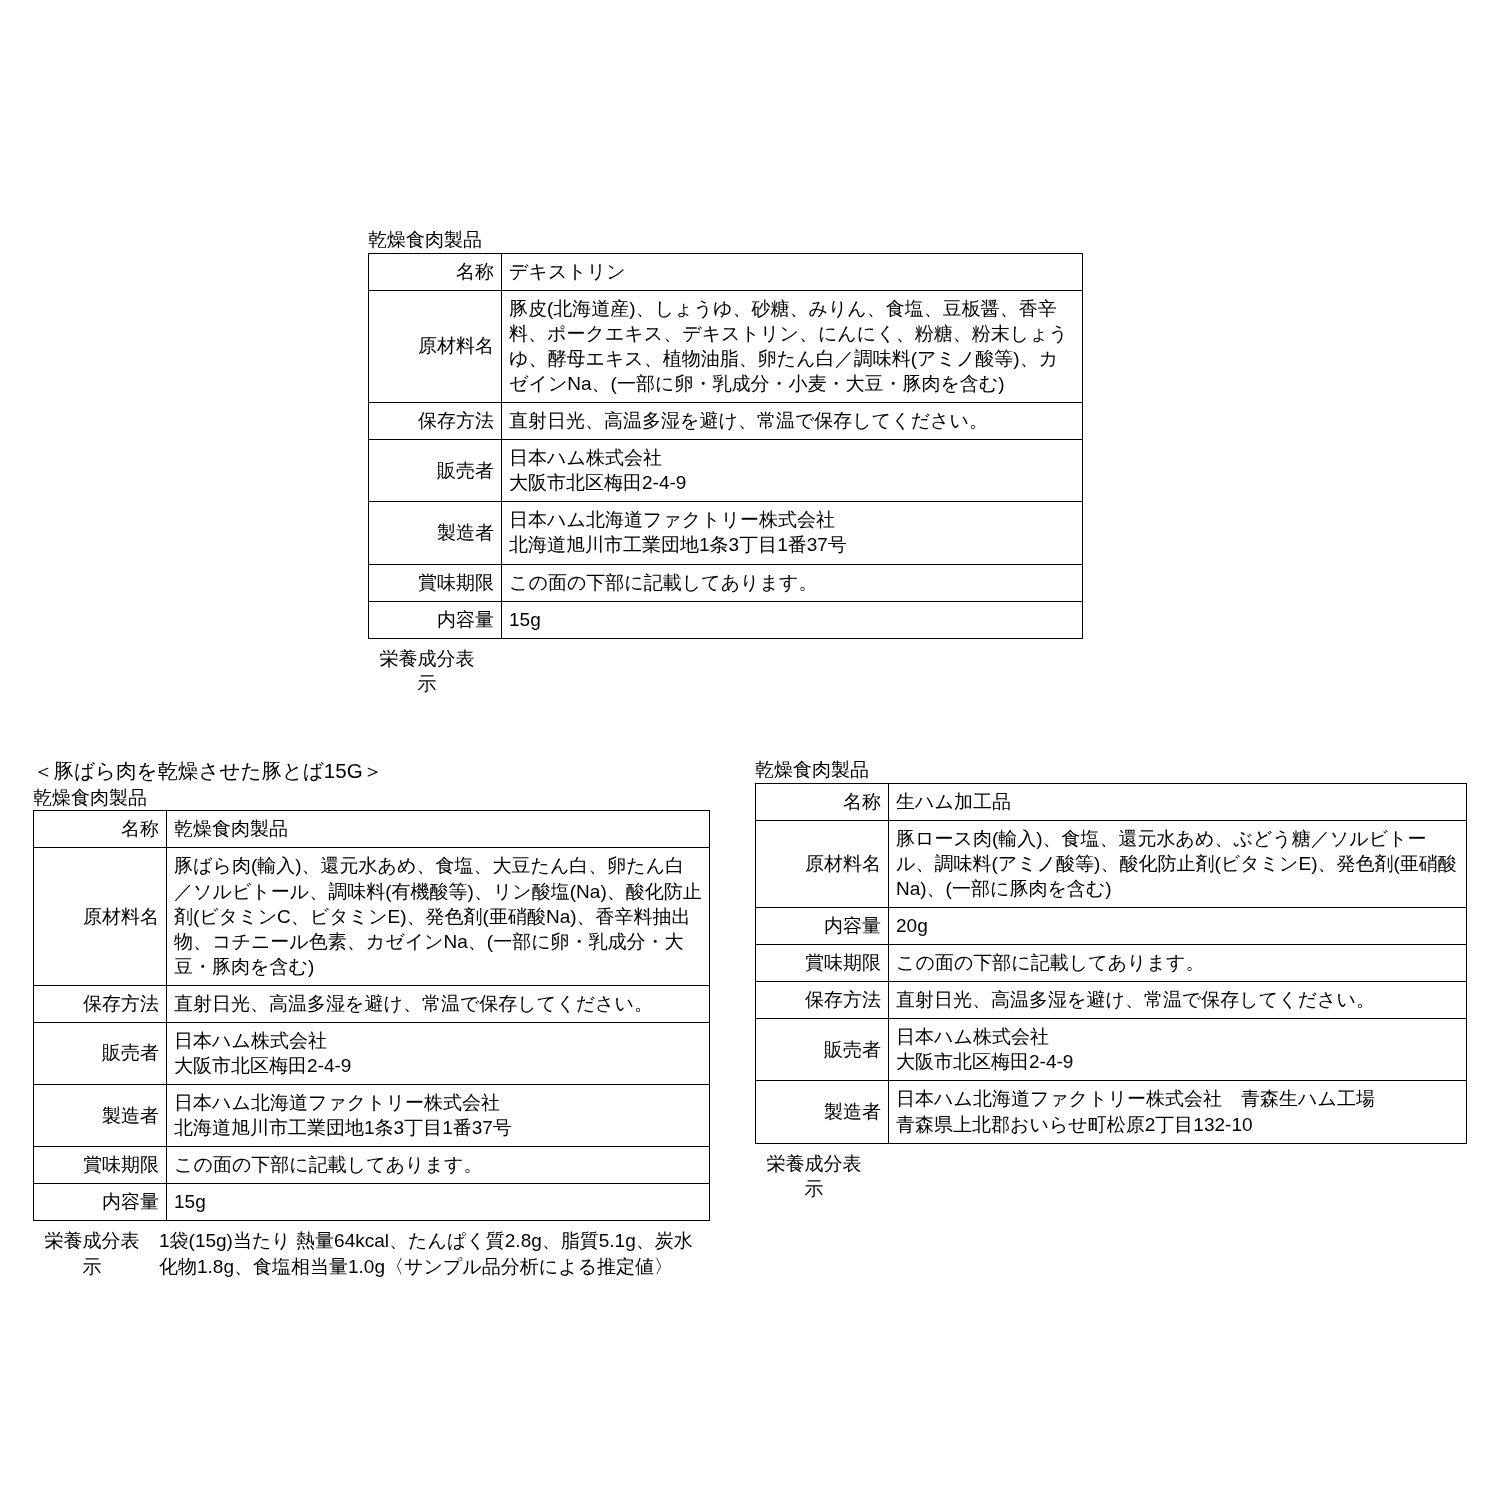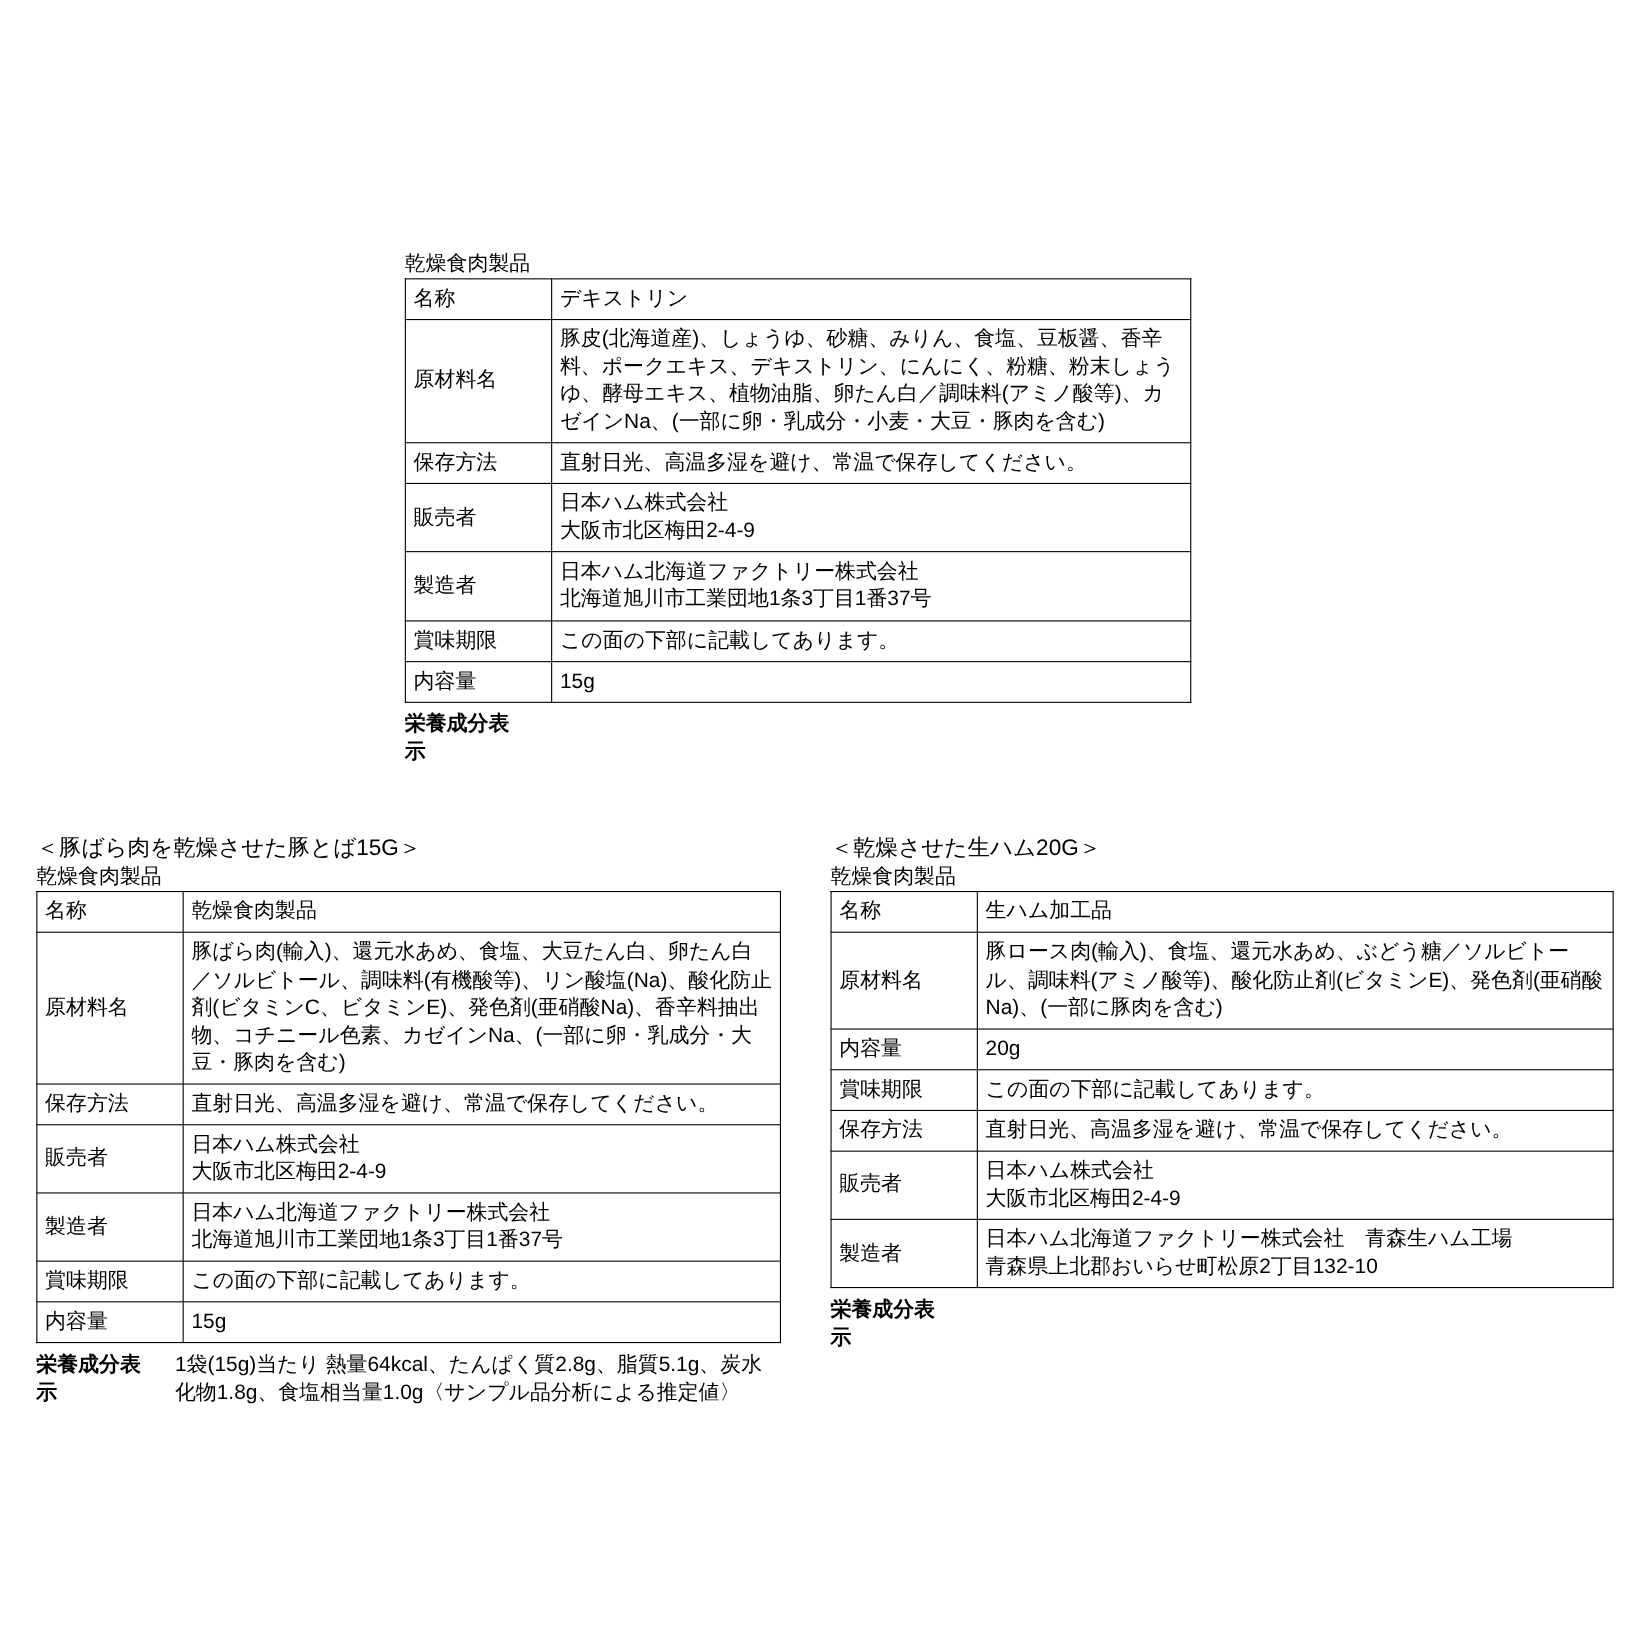--- a/index.html
+++ b/index.html
@@ -38,39 +38,38 @@
     background: #fff;
   }
   table.spec td {
     border: 1px solid #000;
     padding: 5px 7px 6px 7px;
     vertical-align: middle;
     font-size: 19px;
     line-height: 1.32;
   }
   table.spec td.label {
-    text-align: left;
+    text-align: right;
     white-space: nowrap;
   }
   table.spec td.value {
     text-align: left;
   }
   .nutrition {
     display: flex;
     align-items: flex-start;
     margin-top: 7px;
     font-size: 19px;
     line-height: 1.35;
   }
   .nutrition .nlabel {
     flex: 0 0 auto;
-    text-align: left;
+    text-align: center;
     white-space: pre-line;
     line-height: 1.35;
-    font-weight: bold;
   }
   .nutrition .nvalue {
     flex: 1 1 auto;
   }
 
   
   #panel-pork-skin {
     left: 368px;
     top: 228px;
     width: 715px;
@@ -181,21 +180,20 @@
     </tbody>
   </table>
   <div class="nutrition">
     <div class="nlabel">栄養成分表
 示</div>
     <div class="nvalue">1袋(15g)当たり 熱量64kcal、たんぱく質2.8g、脂質5.1g、炭水化物1.8g、食塩相当量1.0g〈サンプル品分析による推定値〉</div>
   </div>
 </div>
 
 <div class="panel" id="panel-raw-ham">
-  <div class="panel-title">＜乾燥させた生ハム20G＞</div>
   <div class="panel-subtitle">乾燥食肉製品</div>
   <table class="spec">
     <tbody>
       <tr>
         <td class="label">名称</td>
         <td class="value">生ハム加工品</td>
       </tr>
       <tr>
         <td class="label">原材料名</td>
         <td class="value">豚ロース肉(輸入)、食塩、還元水あめ、ぶどう糖／ソルビトール、調味料(アミノ酸等)、酸化防止剤(ビタミンE)、発色剤(亜硝酸Na)、(一部に豚肉を含む)</td>

